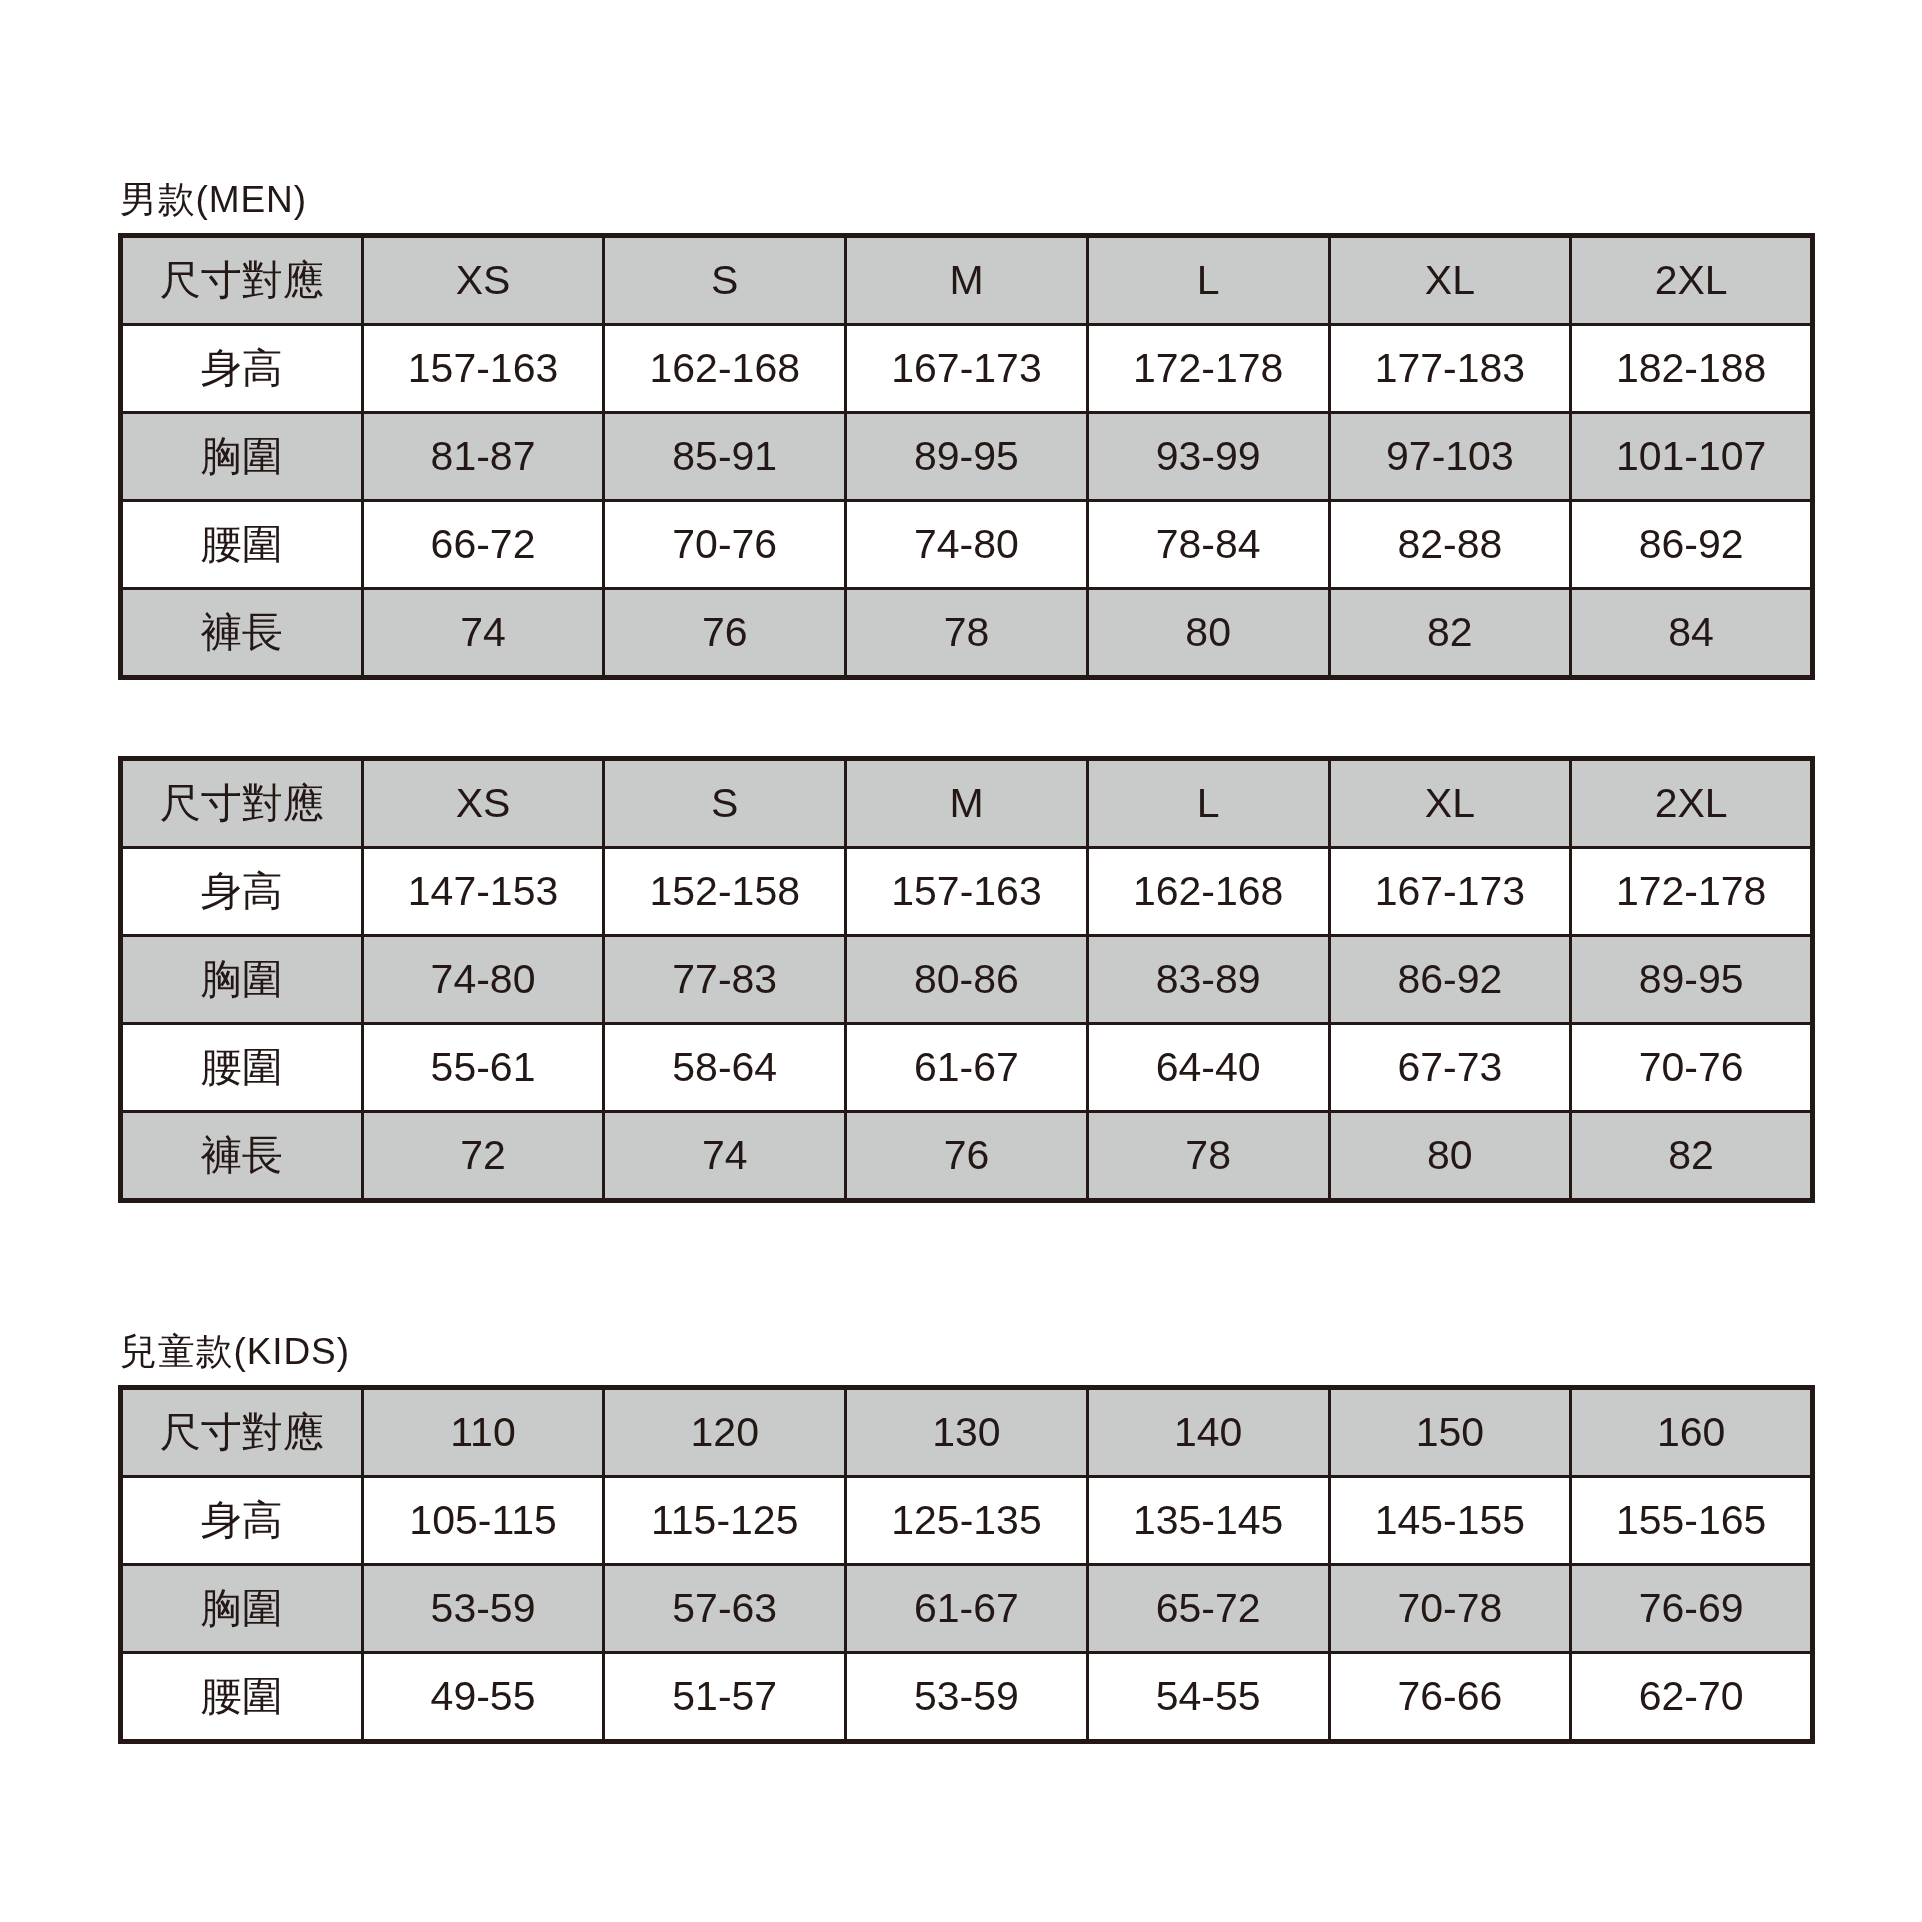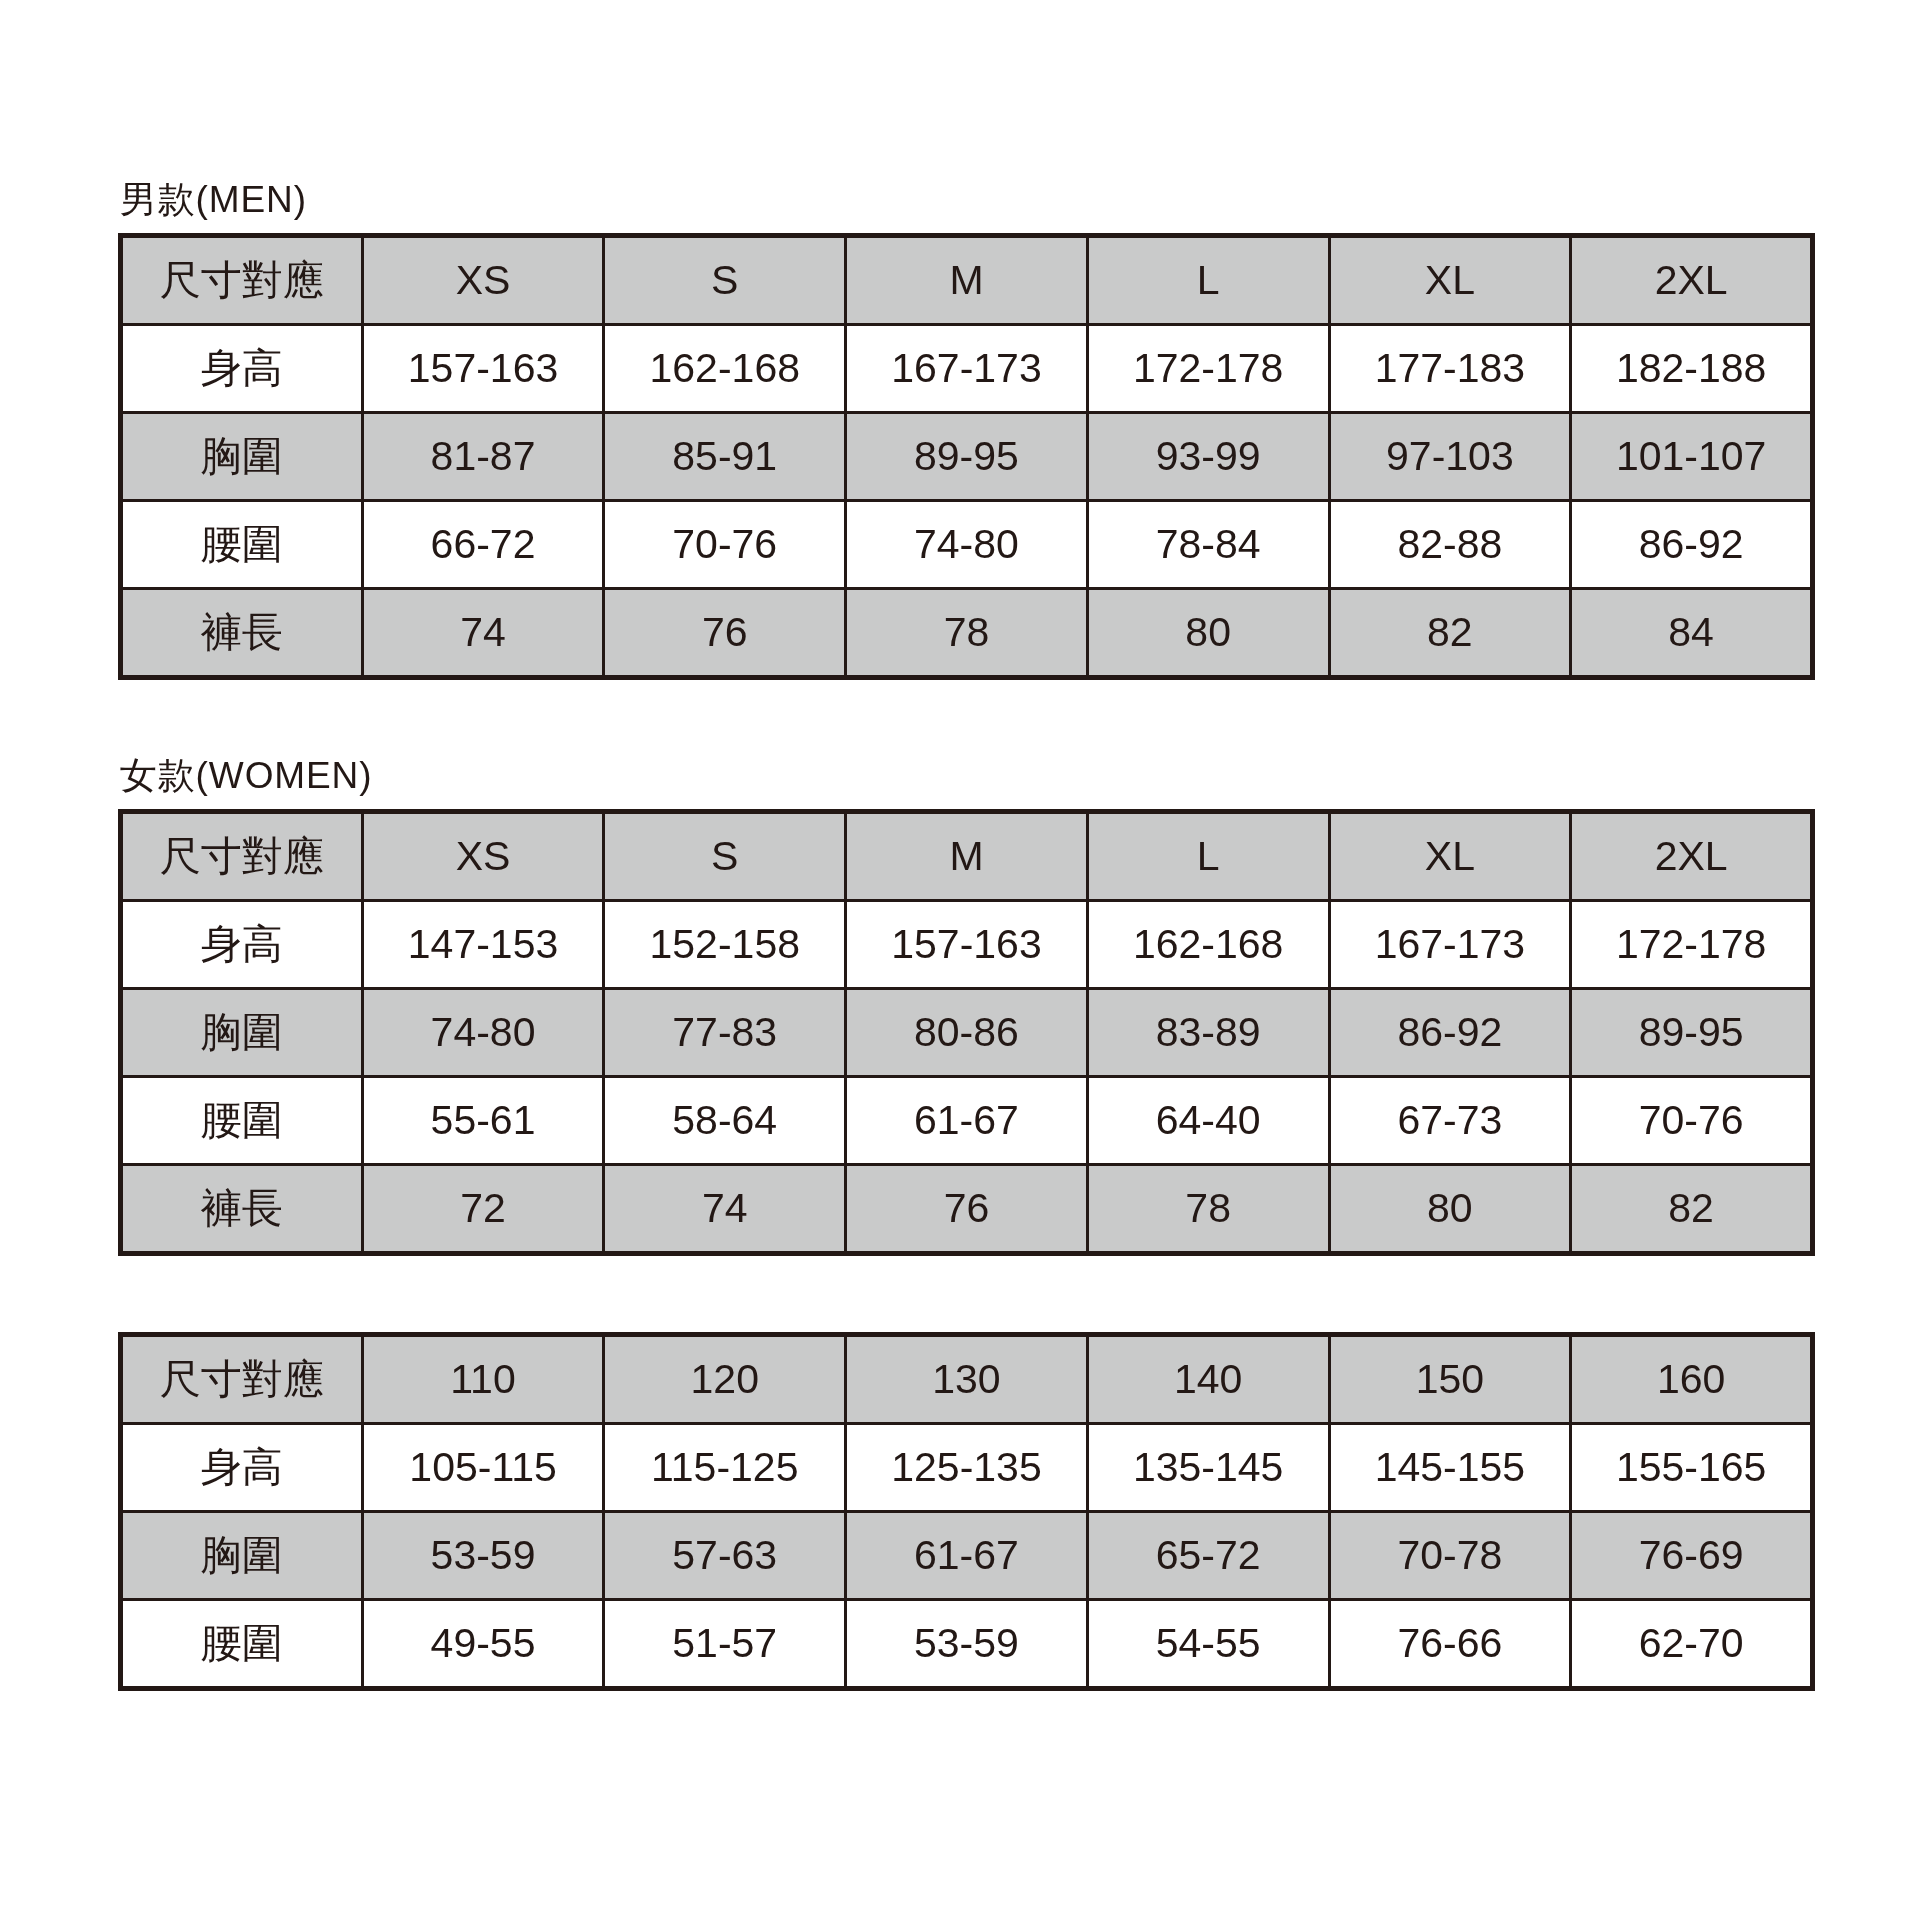--- a/index.html
+++ b/index.html
@@ -96,21 +96,20 @@
         <td>78</td>
         <td>80</td>
         <td>82</td>
         <td>84</td>
       </tr>
     </tbody>
       </table>
   </div>
 
   <div class="table-block women">
-    <div class="table-title">女款(WOMEN)</div>
     <table class="size-table">
       <tbody>
           <tr>
         <td>尺寸對應</td>
         <td>XS</td>
         <td>S</td>
         <td>M</td>
         <td>L</td>
         <td>XL</td>
         <td>2XL</td>
@@ -149,20 +148,21 @@
         <td>76</td>
         <td>78</td>
         <td>80</td>
         <td>82</td>
       </tr>
     </tbody>
       </table>
   </div>
 
   <div class="table-block kids">
+    <div class="table-title">兒童款(KIDS)</div>
     <table class="size-table">
       <tbody>
           <tr>
         <td>尺寸對應</td>
         <td>110</td>
         <td>120</td>
         <td>130</td>
         <td>140</td>
         <td>150</td>
         <td>160</td>

